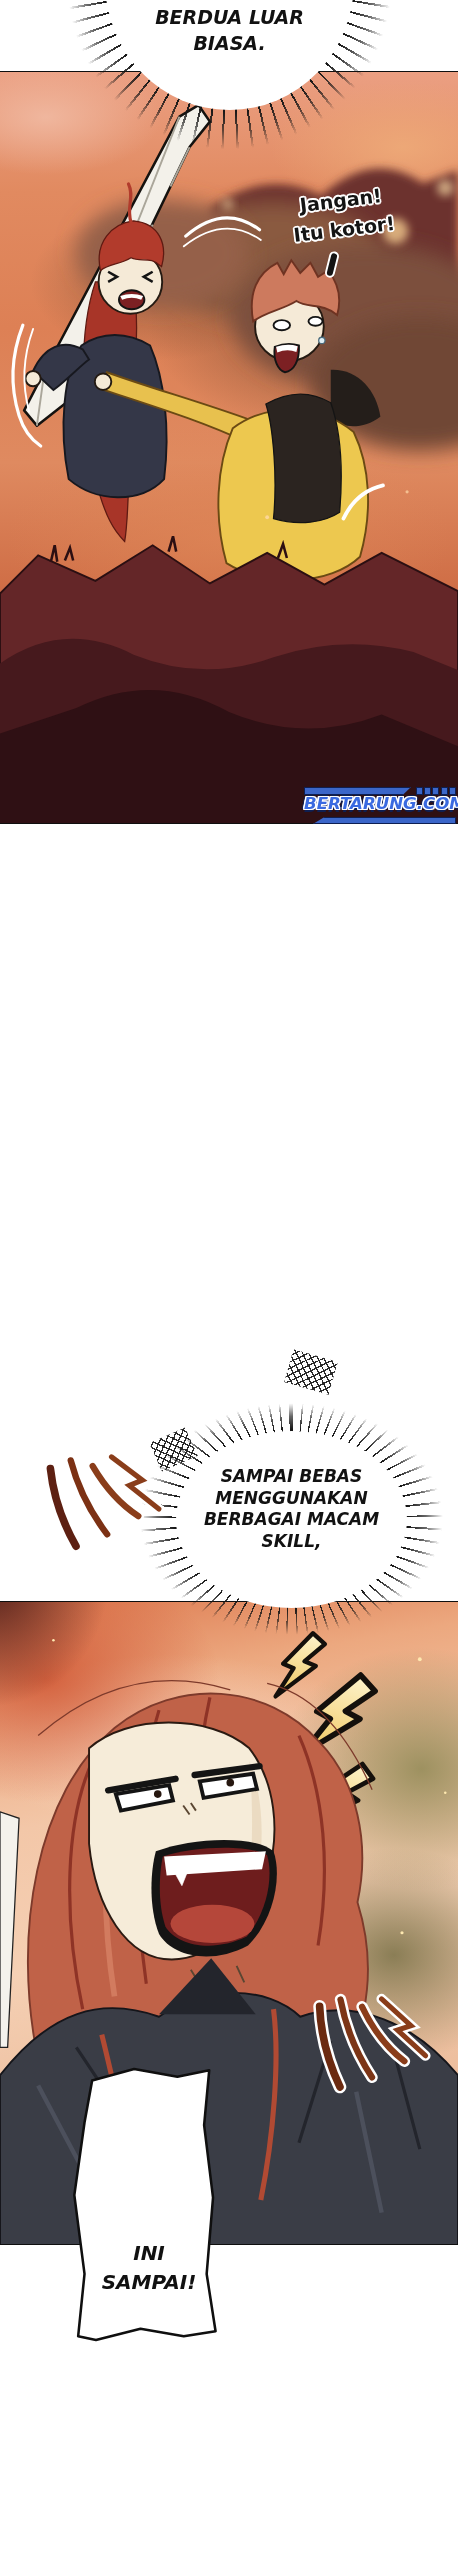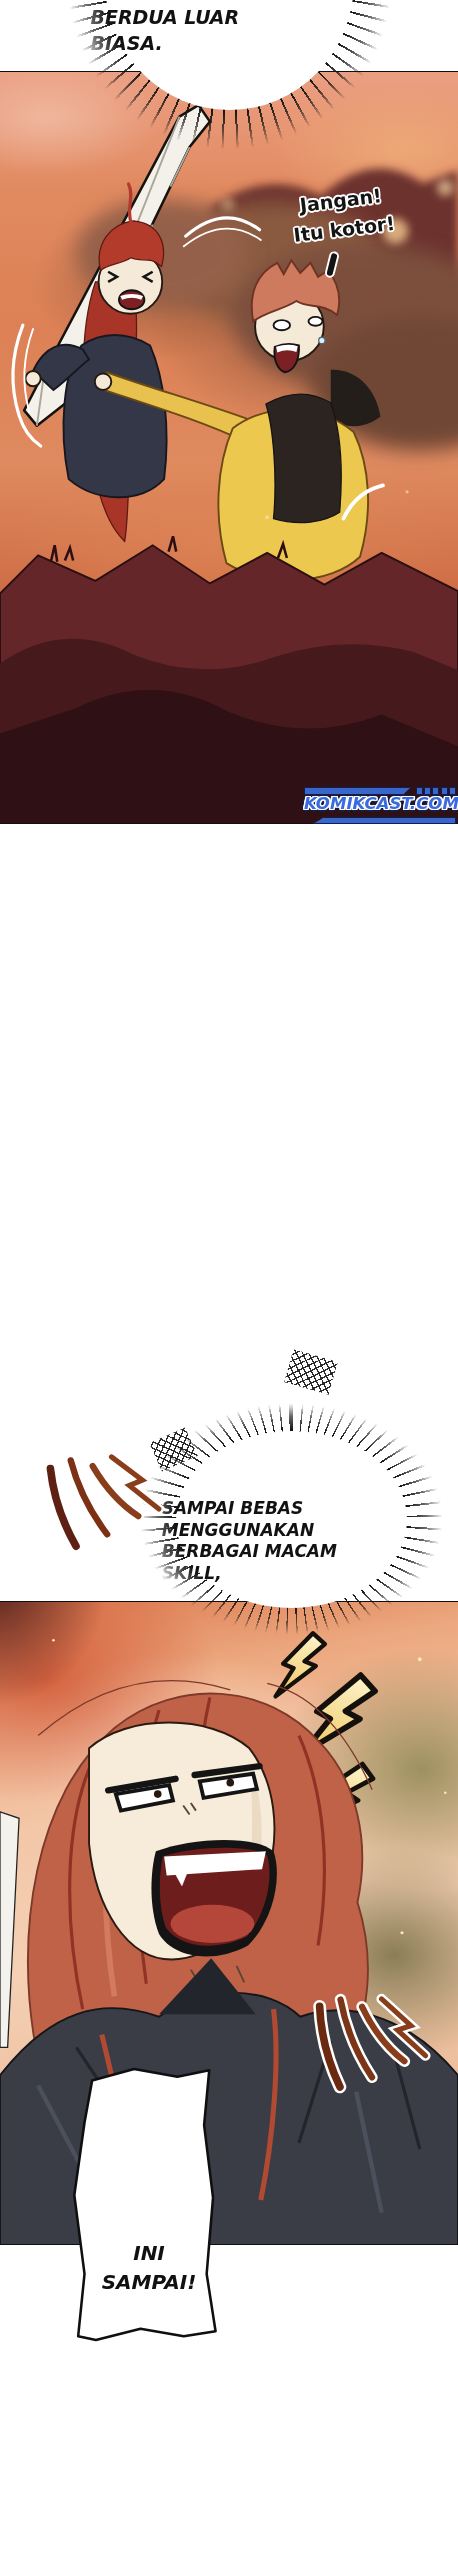--- a/index.html
+++ b/index.html
@@ -23,28 +23,28 @@
       radial-gradient(ellipse 191px 153px at 86% 55%, rgba(120,112,70,.85) 0%, transparent 70%),
       radial-gradient(ellipse 293px 127px at 38% 22%, rgba(248,211,188,.9) 0%, transparent 70%),
       linear-gradient(170deg,#dd7a50 0%,#eca87f 14%,#f3c7a8 32%,#f5d0b4 52%,#eec0a0 72%,#e7b292 100%);}
   .panel svg{position:absolute;inset:0;}
 
   .burst{position:absolute;border-radius:50%;
     background:repeating-conic-gradient(#161616 0deg 0.8deg, transparent 0.8deg 5.2deg);
     -webkit-mask:radial-gradient(closest-side,#000 0 76%,rgba(0,0,0,.65) 87%,transparent 98%);
             mask:radial-gradient(closest-side,#000 0 76%,rgba(0,0,0,.65) 87%,transparent 98%);}
   .burst::before{content:"";position:absolute;inset:12.5%;border-radius:50%;background:#fff;}
-  .burst-text{position:absolute;left:8%;right:8%;text-align:left;z-index:1;
+  .burst-text{position:absolute;left:8%;right:8%;text-align:center;z-index:1;
     font-weight:bold;font-style:italic;white-space:pre-line;color:#121212;}
   #b-top{left:64px;top:-191px;width:331px;height:344px;}
   #b-top .burst-text{top:196px;font-size:19px;line-height:25.5px;}
   #b-insting{left:22px;top:1163px;width:318px;height:280px;}
   #b-insting .burst-text{top:113px;font-size:17px;line-height:21.6px;}
   #b-skill{left:137px;top:1401px;width:309px;height:236px;}
-  #b-skill .burst-text{top:65px;font-size:17px;line-height:21.6px;margin-top:32px;}
+  #b-skill .burst-text{top:65px;font-size:17px;line-height:21.6px;}
 
   .hatch{position:absolute;opacity:.9;
     background:
       repeating-linear-gradient(48deg,#141414 0 1.3px,transparent 1.3px 5.7px),
       repeating-linear-gradient(-42deg,#141414 0 1.3px,transparent 1.3px 5.7px);}
   #hatch1{left:288px;top:1355px;width:46px;height:34px;transform:rotate(16deg);}
   #hatch2{left:154px;top:1434px;width:39px;height:31px;transform:rotate(-24deg);}
 
   .outlined{color:#141414;font-weight:bold;white-space:pre-line;text-align:center;
     text-shadow:-1.3px -1.3px 0 #fff,1.3px -1.3px 0 #fff,-1.3px 1.3px 0 #fff,1.3px 1.3px 0 #fff,
@@ -266,21 +266,21 @@
 
   <div id="watermark">
     <div class="wm-bar" id="wm-bar-top"></div>
     <div class="wm-squares">
       <div></div>
         <div></div>
         <div></div>
         <div></div>
         <div></div>
     </div>
-    <div id="wm-text">KOMIKCAST.COM</div>
+    <div id="wm-text">BERTARUNG.COM</div>
     <div class="wm-bar" id="wm-bar-bot"></div>
   </div>
 
   <svg id="paper-bubble" viewBox="0 0 256 492">
     <path d="M52,26 L118,8 L186,20 L236,10 L228,96 L242,210 L232,330 L246,420 L196,428 L128,416 L58,434 L30,428 L40,330 L24,206 L40,92 Z" fill="#fff" stroke="#0f0f0f" stroke-width="4" stroke-linejoin="round"></path>
   </svg>
   <div id="punyaku">INI
 SAMPAI!</div>
 
 </div>

